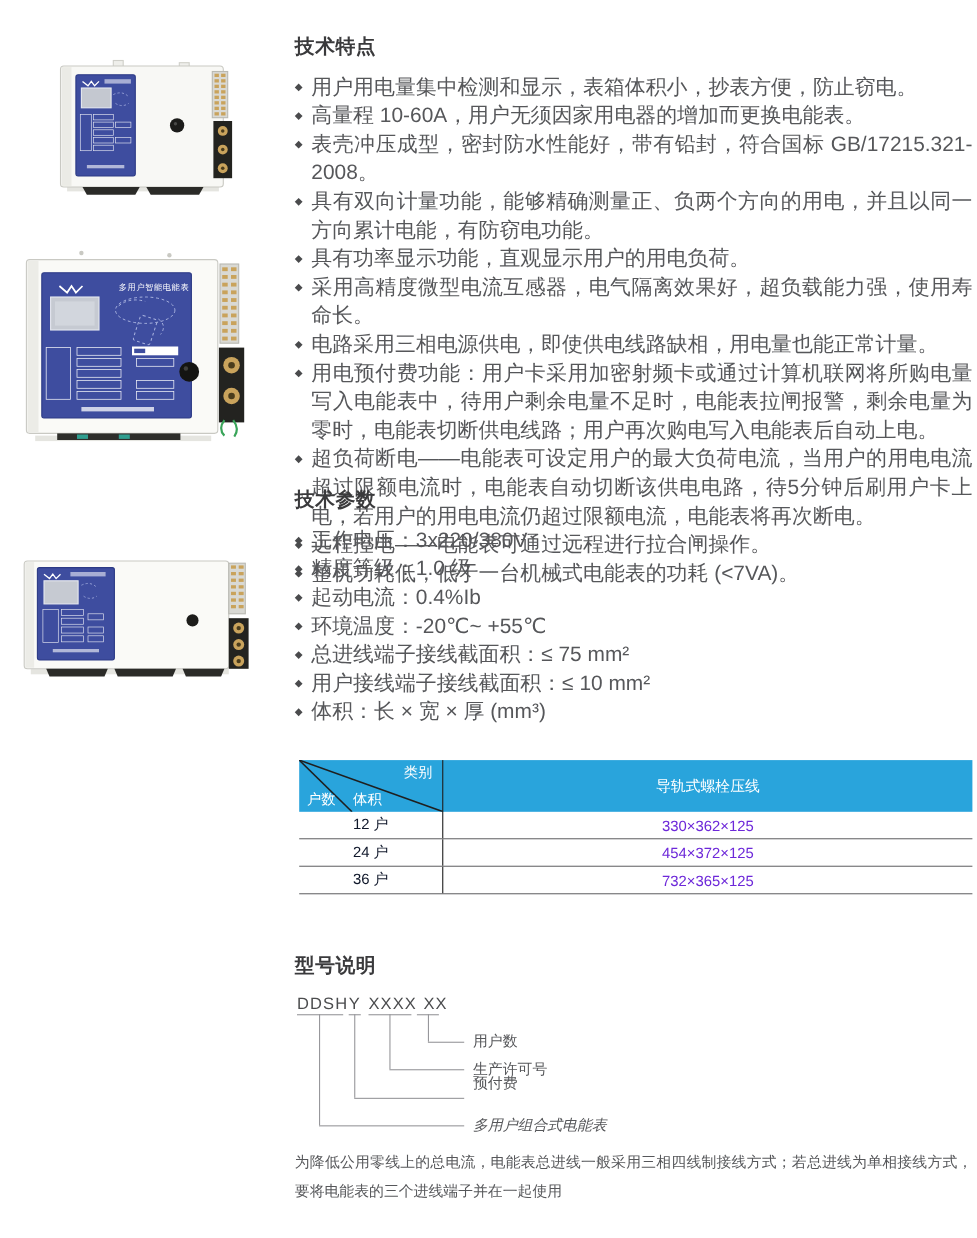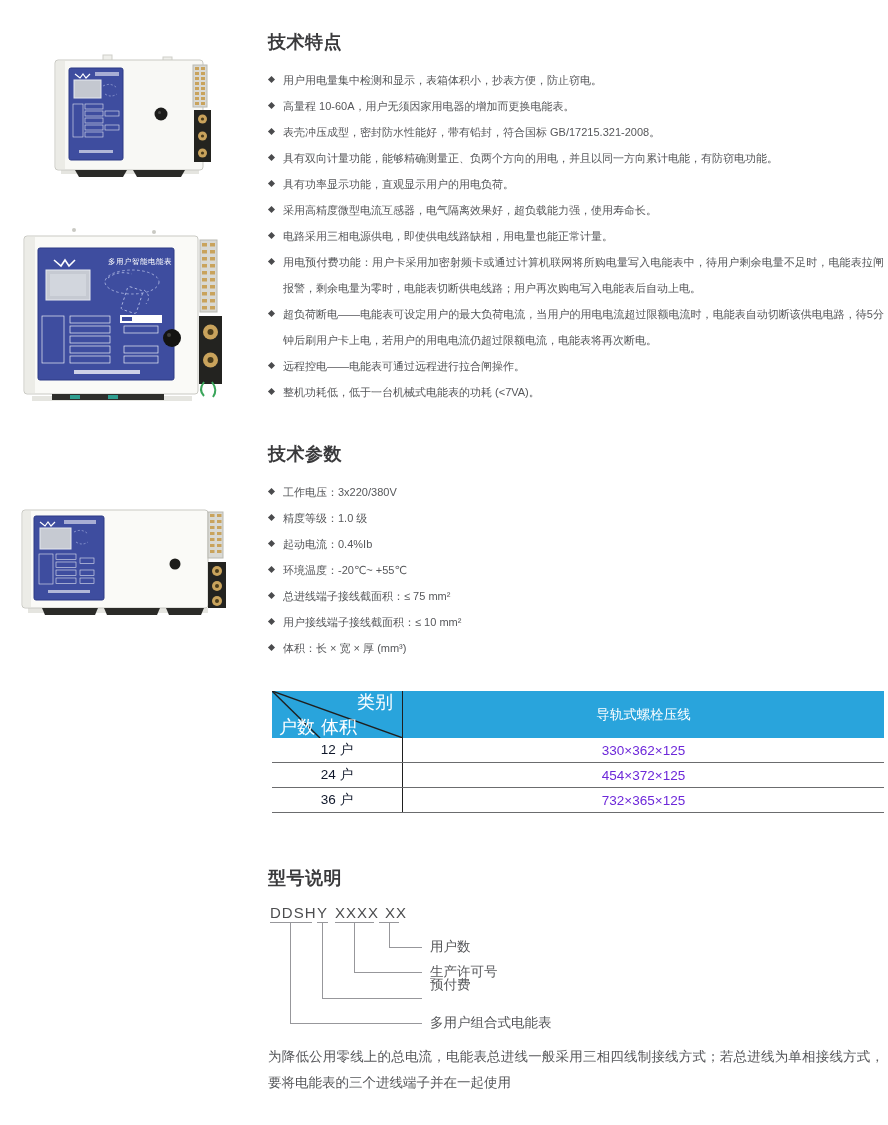--- a/index.html
+++ b/index.html
@@ -3,29 +3,29 @@
 <meta charset="utf-8">
 <style>
   html,body{margin:0;padding:0;background:#ffffff;}
   body{font-family:"Liberation Sans","DejaVu Sans",sans-serif;color:#56575a;}
   .page{position:relative;width:888px;height:1125px;background:#ffffff;overflow:hidden;}
 
   
   .sec{position:absolute;width:616px;left:268px;}
   h2.sec-title{margin:0 0 13px 0;font-size:18px;font-weight:bold;color:#3a3a3c;letter-spacing:0.5px;}
   ul.bullets{list-style:none;margin:0;padding:0;}
-  ul.bullets li{display:flex;align-items:flex-start;font-size:11px;line-height:26px;color:#56575a;text-align:justify;}
+  ul.bullets li{display:flex;align-items:flex-start;font-size:19px;line-height:26px;color:#56575a;text-align:justify;}
   .diamond{flex:0 0 auto;width:5px;height:5px;background:#4a4b4d;transform:rotate(45deg);margin:10px 9px 0 1px;}
 
   
   .spec-table{position:absolute;left:272px;top:691px;width:612px;font-size:13.5px;}
   .st-header{display:flex;height:47px;background:#29a4dc;}
   .st-corner{position:relative;width:131px;height:47px;border-right:1px solid #1f1f1f;box-sizing:border-box;}
   .st-corner svg{position:absolute;left:0;top:0;}
-  .st-corner .lab{position:absolute;color:#ffffff;font-size:18px;line-height:14px;}
+  .st-corner .lab{position:absolute;color:#ffffff;font-size:13px;line-height:14px;}
   .lab-tr{top:4px;right:9px;}
   .lab-bl{bottom:4px;left:7px;}
   .lab-bm{bottom:4px;left:49px;}
   .st-col2h{flex:1;display:flex;align-items:center;justify-content:center;color:#ffffff;font-size:13.5px;}
   .st-row{display:flex;height:25px;border-bottom:1px solid #6b6c6e;box-sizing:border-box;}
   .st-c1{width:131px;border-right:1px solid #1f1f1f;box-sizing:border-box;display:flex;align-items:center;justify-content:center;color:#0f172a;}
   .st-c2{flex:1;display:flex;align-items:center;justify-content:center;color:#6d28d9;}
 
   
   .model{position:absolute;left:268px;top:866px;width:616px;height:176px;}
@@ -353,18 +353,18 @@
 
     <div class="mline" style="left:54px; top:56px; width:1px; height:76px;"></div>
     <div class="mline" style="left:54px; top:132px;width:100px;height:1px;"></div>
 
     <div class="mline" style="left:22px; top:56px; width:1px; height:101px;"></div>
     <div class="mline" style="left:22px; top:157px;width:132px;height:1px;"></div>
 
     <div class="mlabel" style="top:71px;">用户数</div>
     <div class="mlabel" style="top:96px;">生产许可号</div>
     <div class="mlabel" style="top:109px;">预付费</div>
-    <div class="mlabel" style="top:147px;">多用户组合式电能表</div>
+    <div class="mlabel" style="top:147px;font-style:italic;">多用户组合式电能表</div>
   </div>
 
   <div class="note">为降低公用零线上的总电流，电能表总进线一般采用三相四线制接线方式；若总进线为单相接线方式，要将电能表的三个进线端子并在一起使用</div>
 
 </div>
 
 </body></html>

